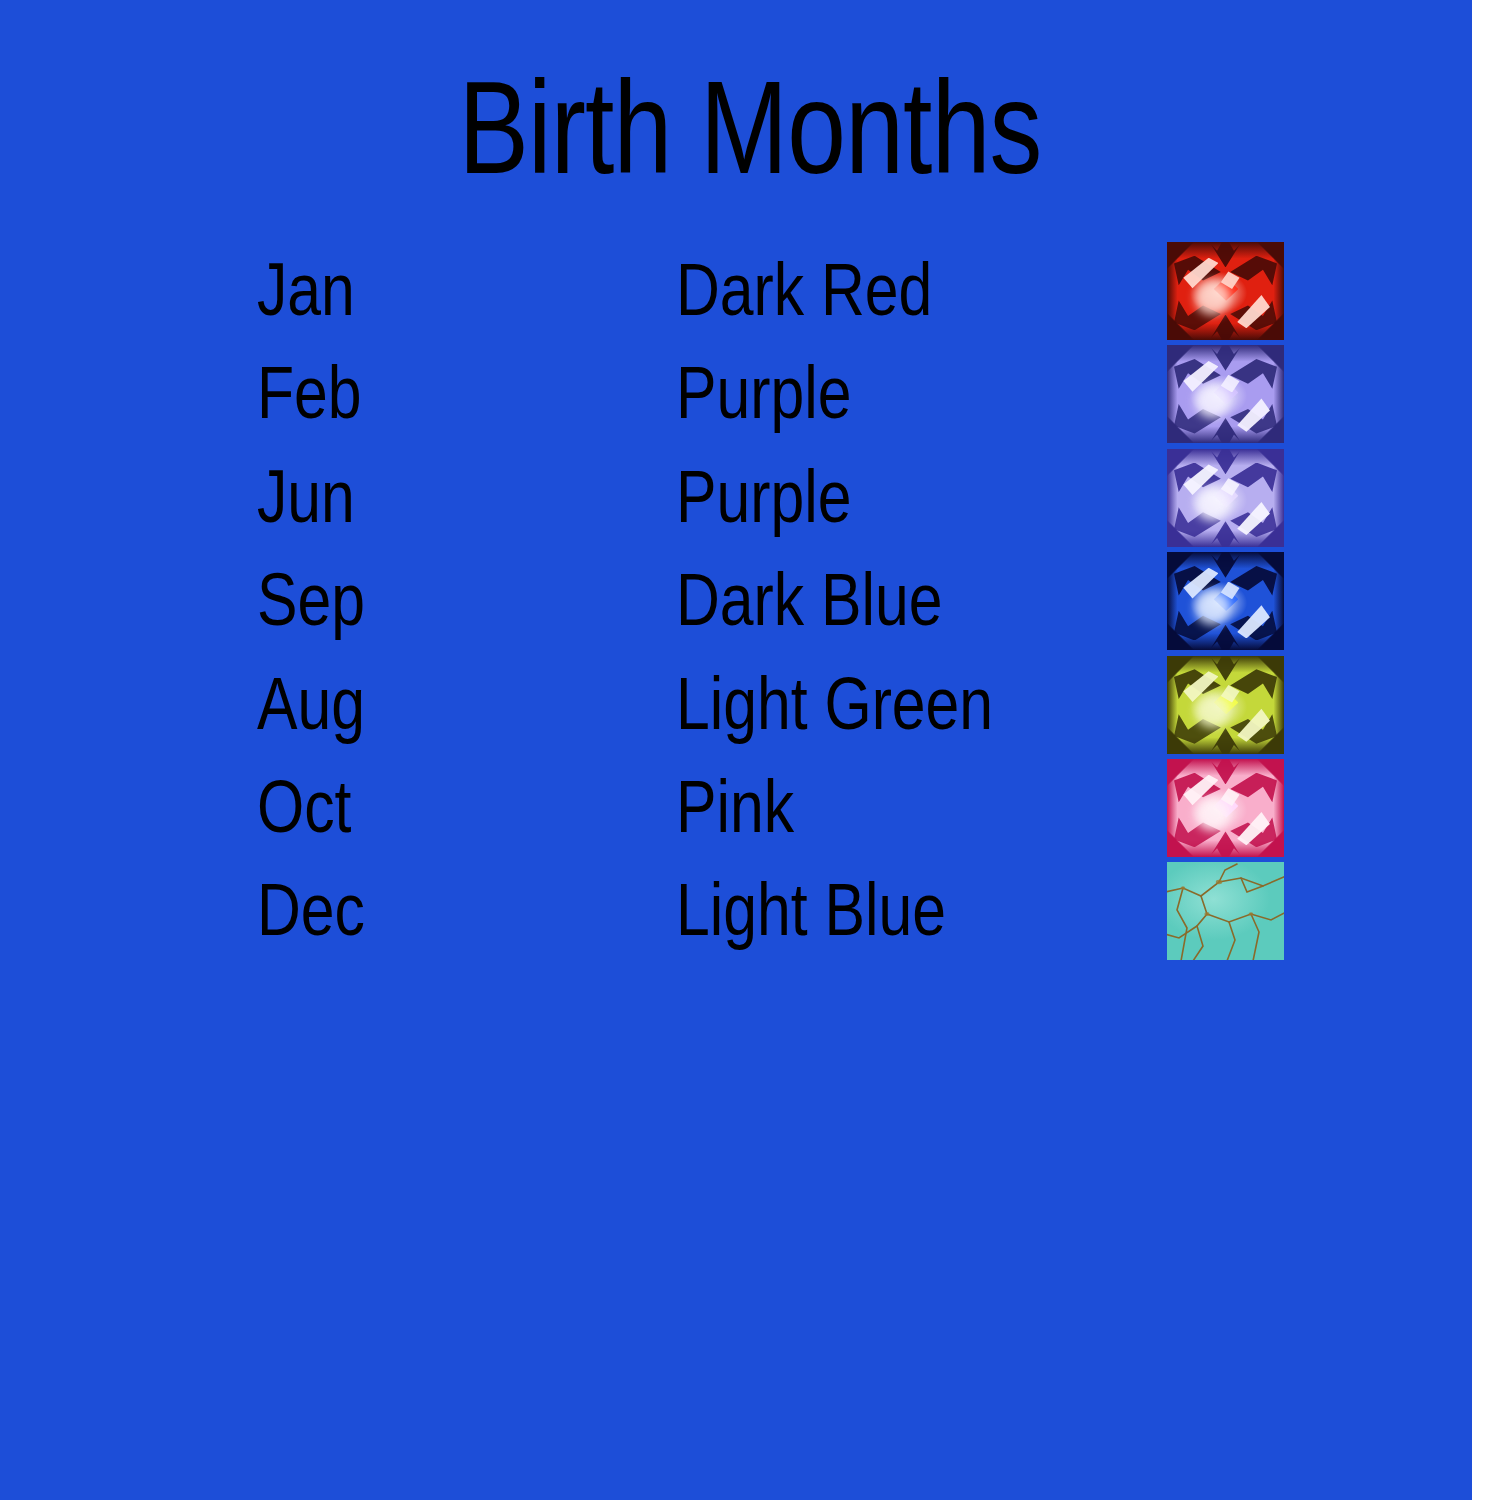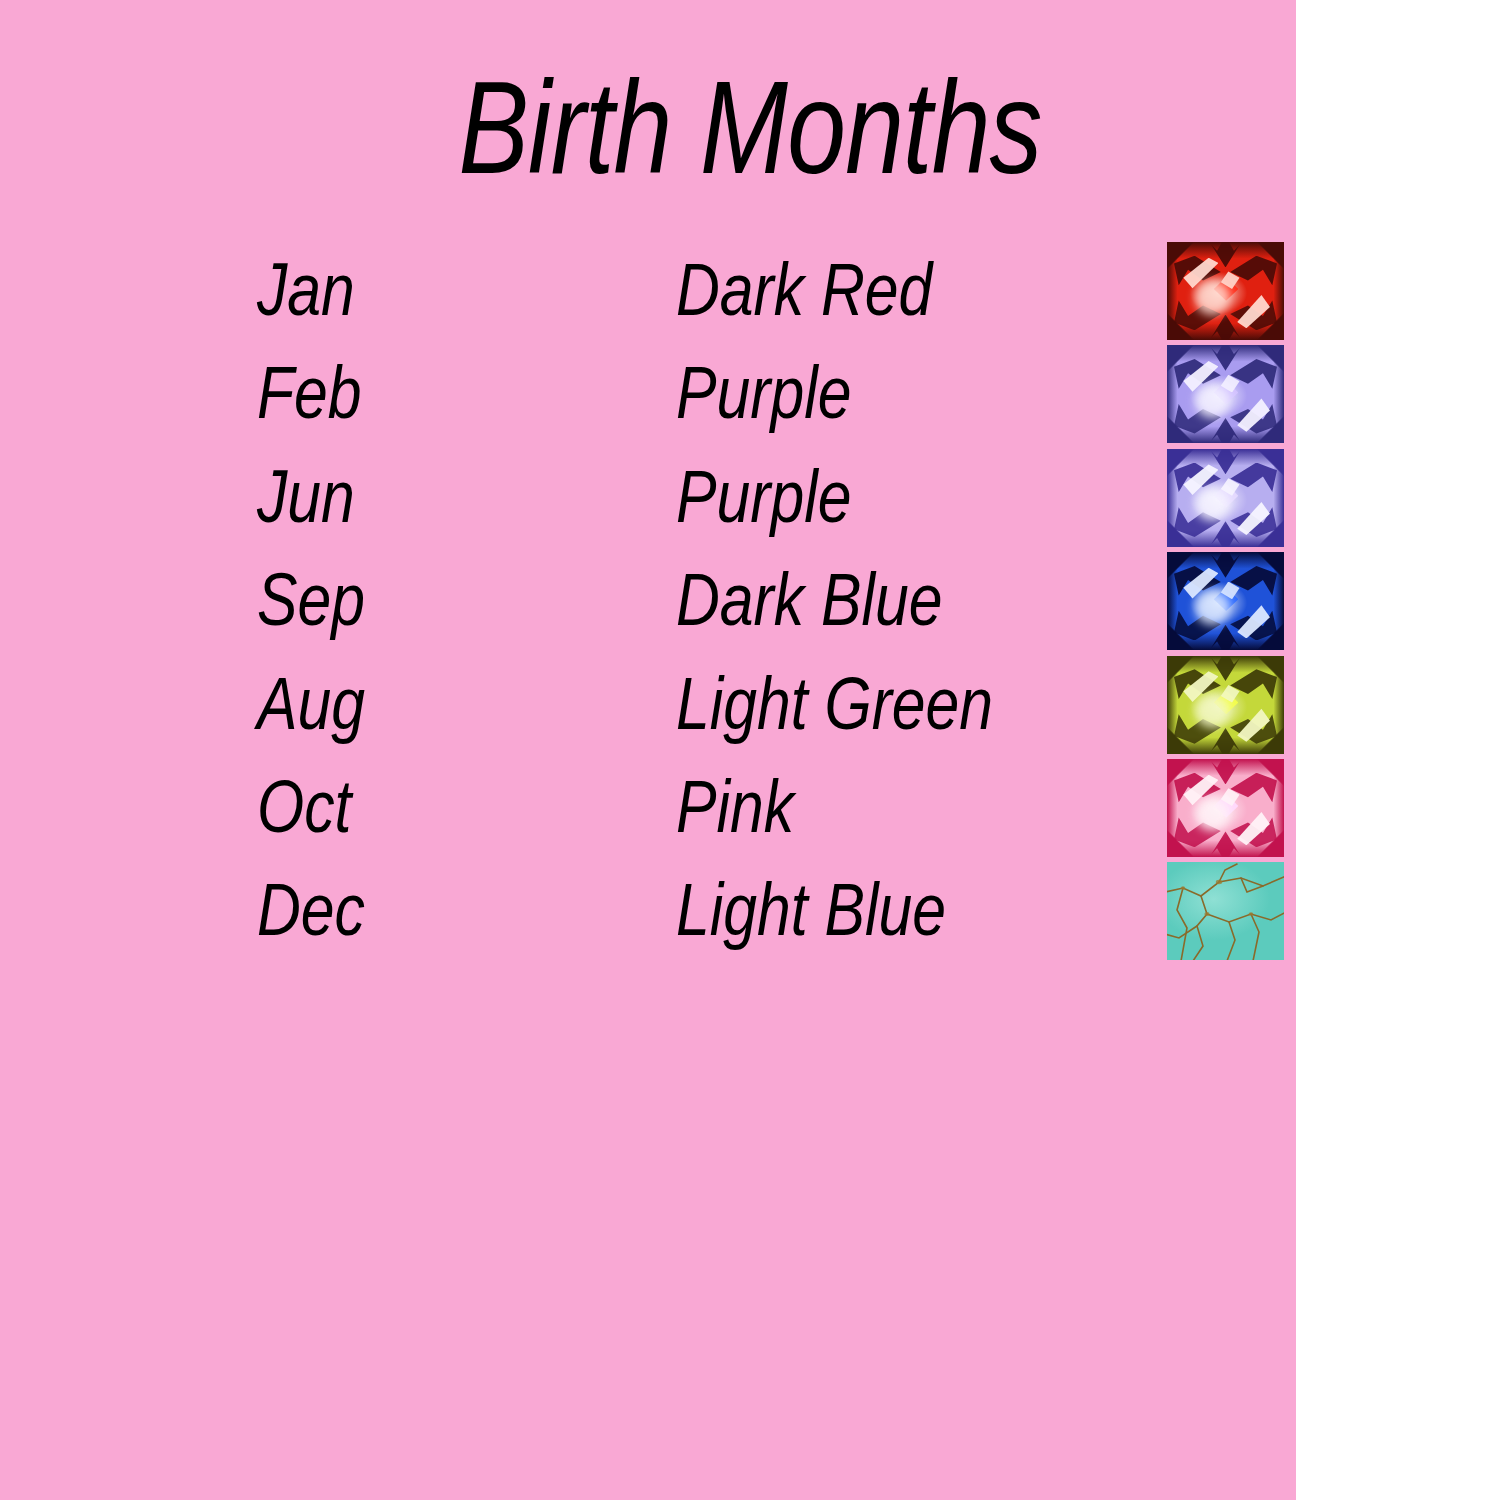--- a/index.html
+++ b/index.html
@@ -12,24 +12,23 @@
     width: 1500px;
     height: 1500px;
     overflow: hidden;
     font-family: "Liberation Sans", "DejaVu Sans", sans-serif;
     color: #000000;
     position: relative;
   }
 
   #page {
     position: relative;
-    width: 1296px;
+    width: 1472px;
     height: 1500px;
-    background: #f9a8d4;
-    font-style: italic;
+    background: #1d4ed8;
   }
 
   
   #title {
     position: absolute;
     left: 0;
     top: 62px;
     width: 1500px;
     text-align: center;
     font-size: 132px;

